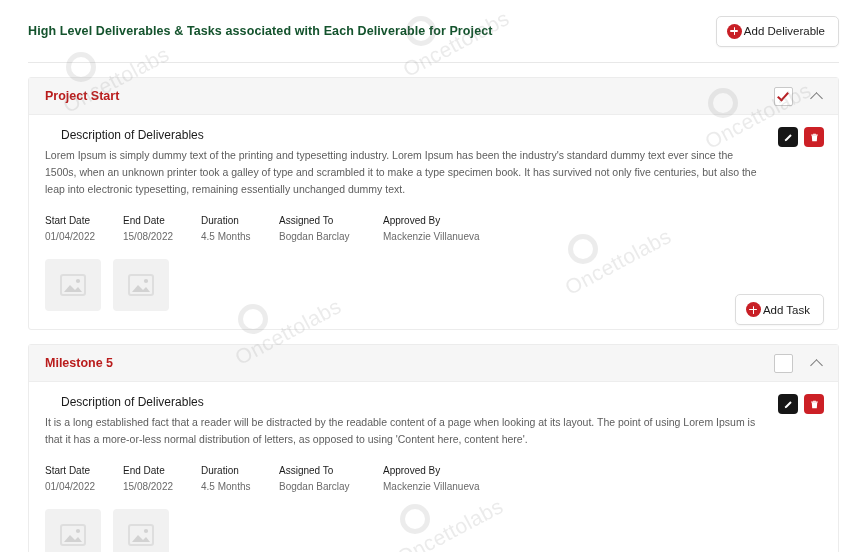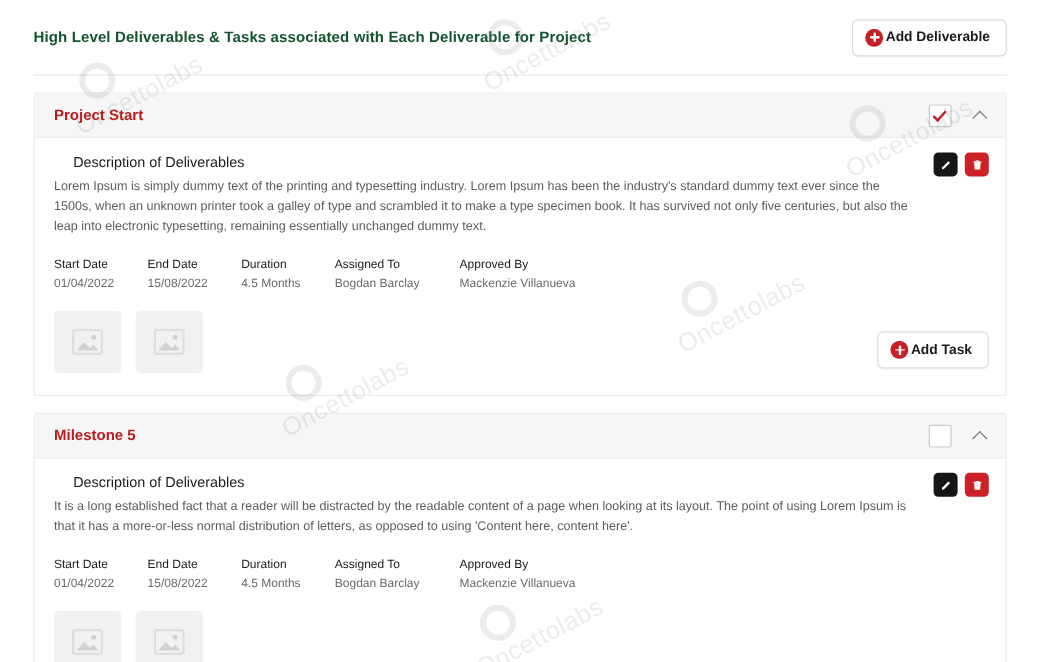--- a/index.html
+++ b/index.html
@@ -72,21 +72,21 @@
   }
   .btn-outline {
     display: inline-flex;
     align-items: center;
     gap: 2px;
     background: #ffffff;
     border: 1px solid #dcdcdc;
     border-radius: 5px;
     padding: 7px 13px 7px 10px;
     font-size: 11.5px;
-    font-weight: bold;
+    font-weight: normal;
     color: #1b1b1b;
     cursor: pointer;
     box-shadow: 0 1px 2px rgba(0,0,0,0.04);
   }
   .plus-circle {
     width: 15px;
     height: 15px;
     border-radius: 50%;
     background: #c81f26;
     position: relative;
@@ -249,21 +249,21 @@
     border-radius: 4px;
     display: flex;
     align-items: center;
     justify-content: center;
   }
   .thumb svg { display: block; }
 
   .add-task-wrap {
     position: absolute;
     right: 14px;
-    bottom: 22px;
+    bottom: 4px;
   }
 </style>
 </head>
 <body>
 
 <div class="page">
 
   <div class="watermark-layer">
     <div class="wm" style="left:58px; top:68px;">Oncettolabs</div>
     <div class="wm-ring" style="left:66px; top:52px;"></div>

